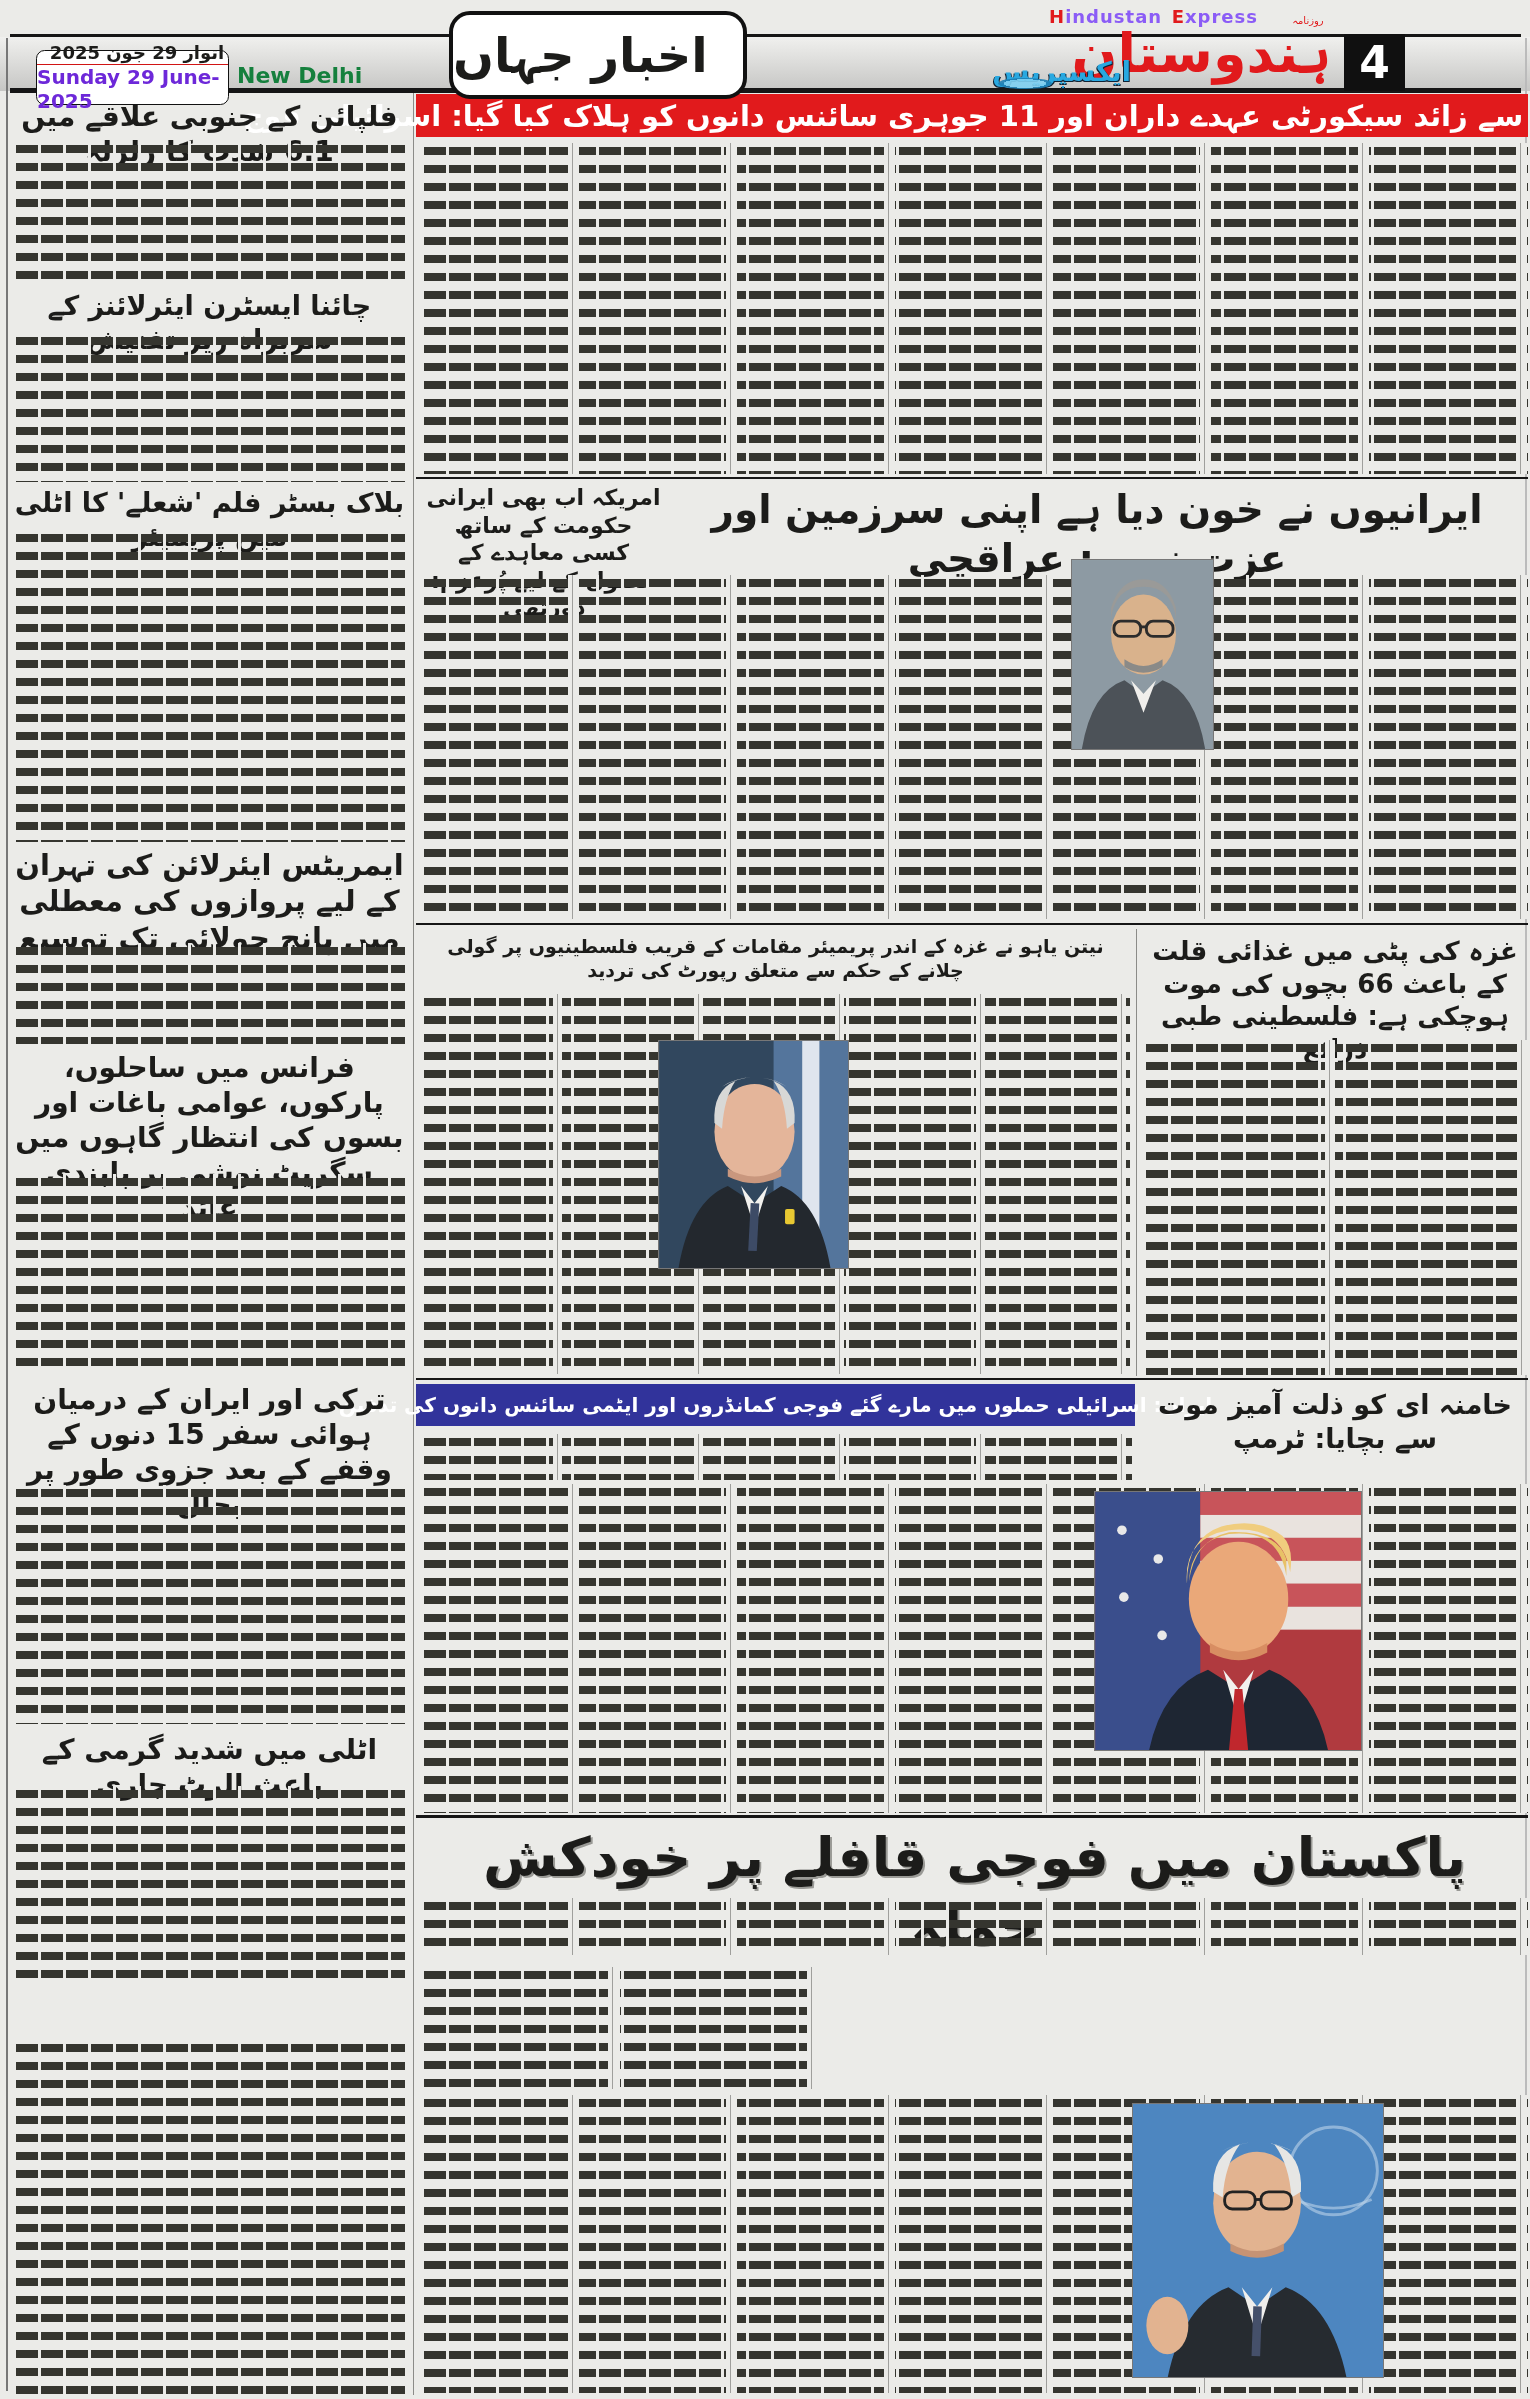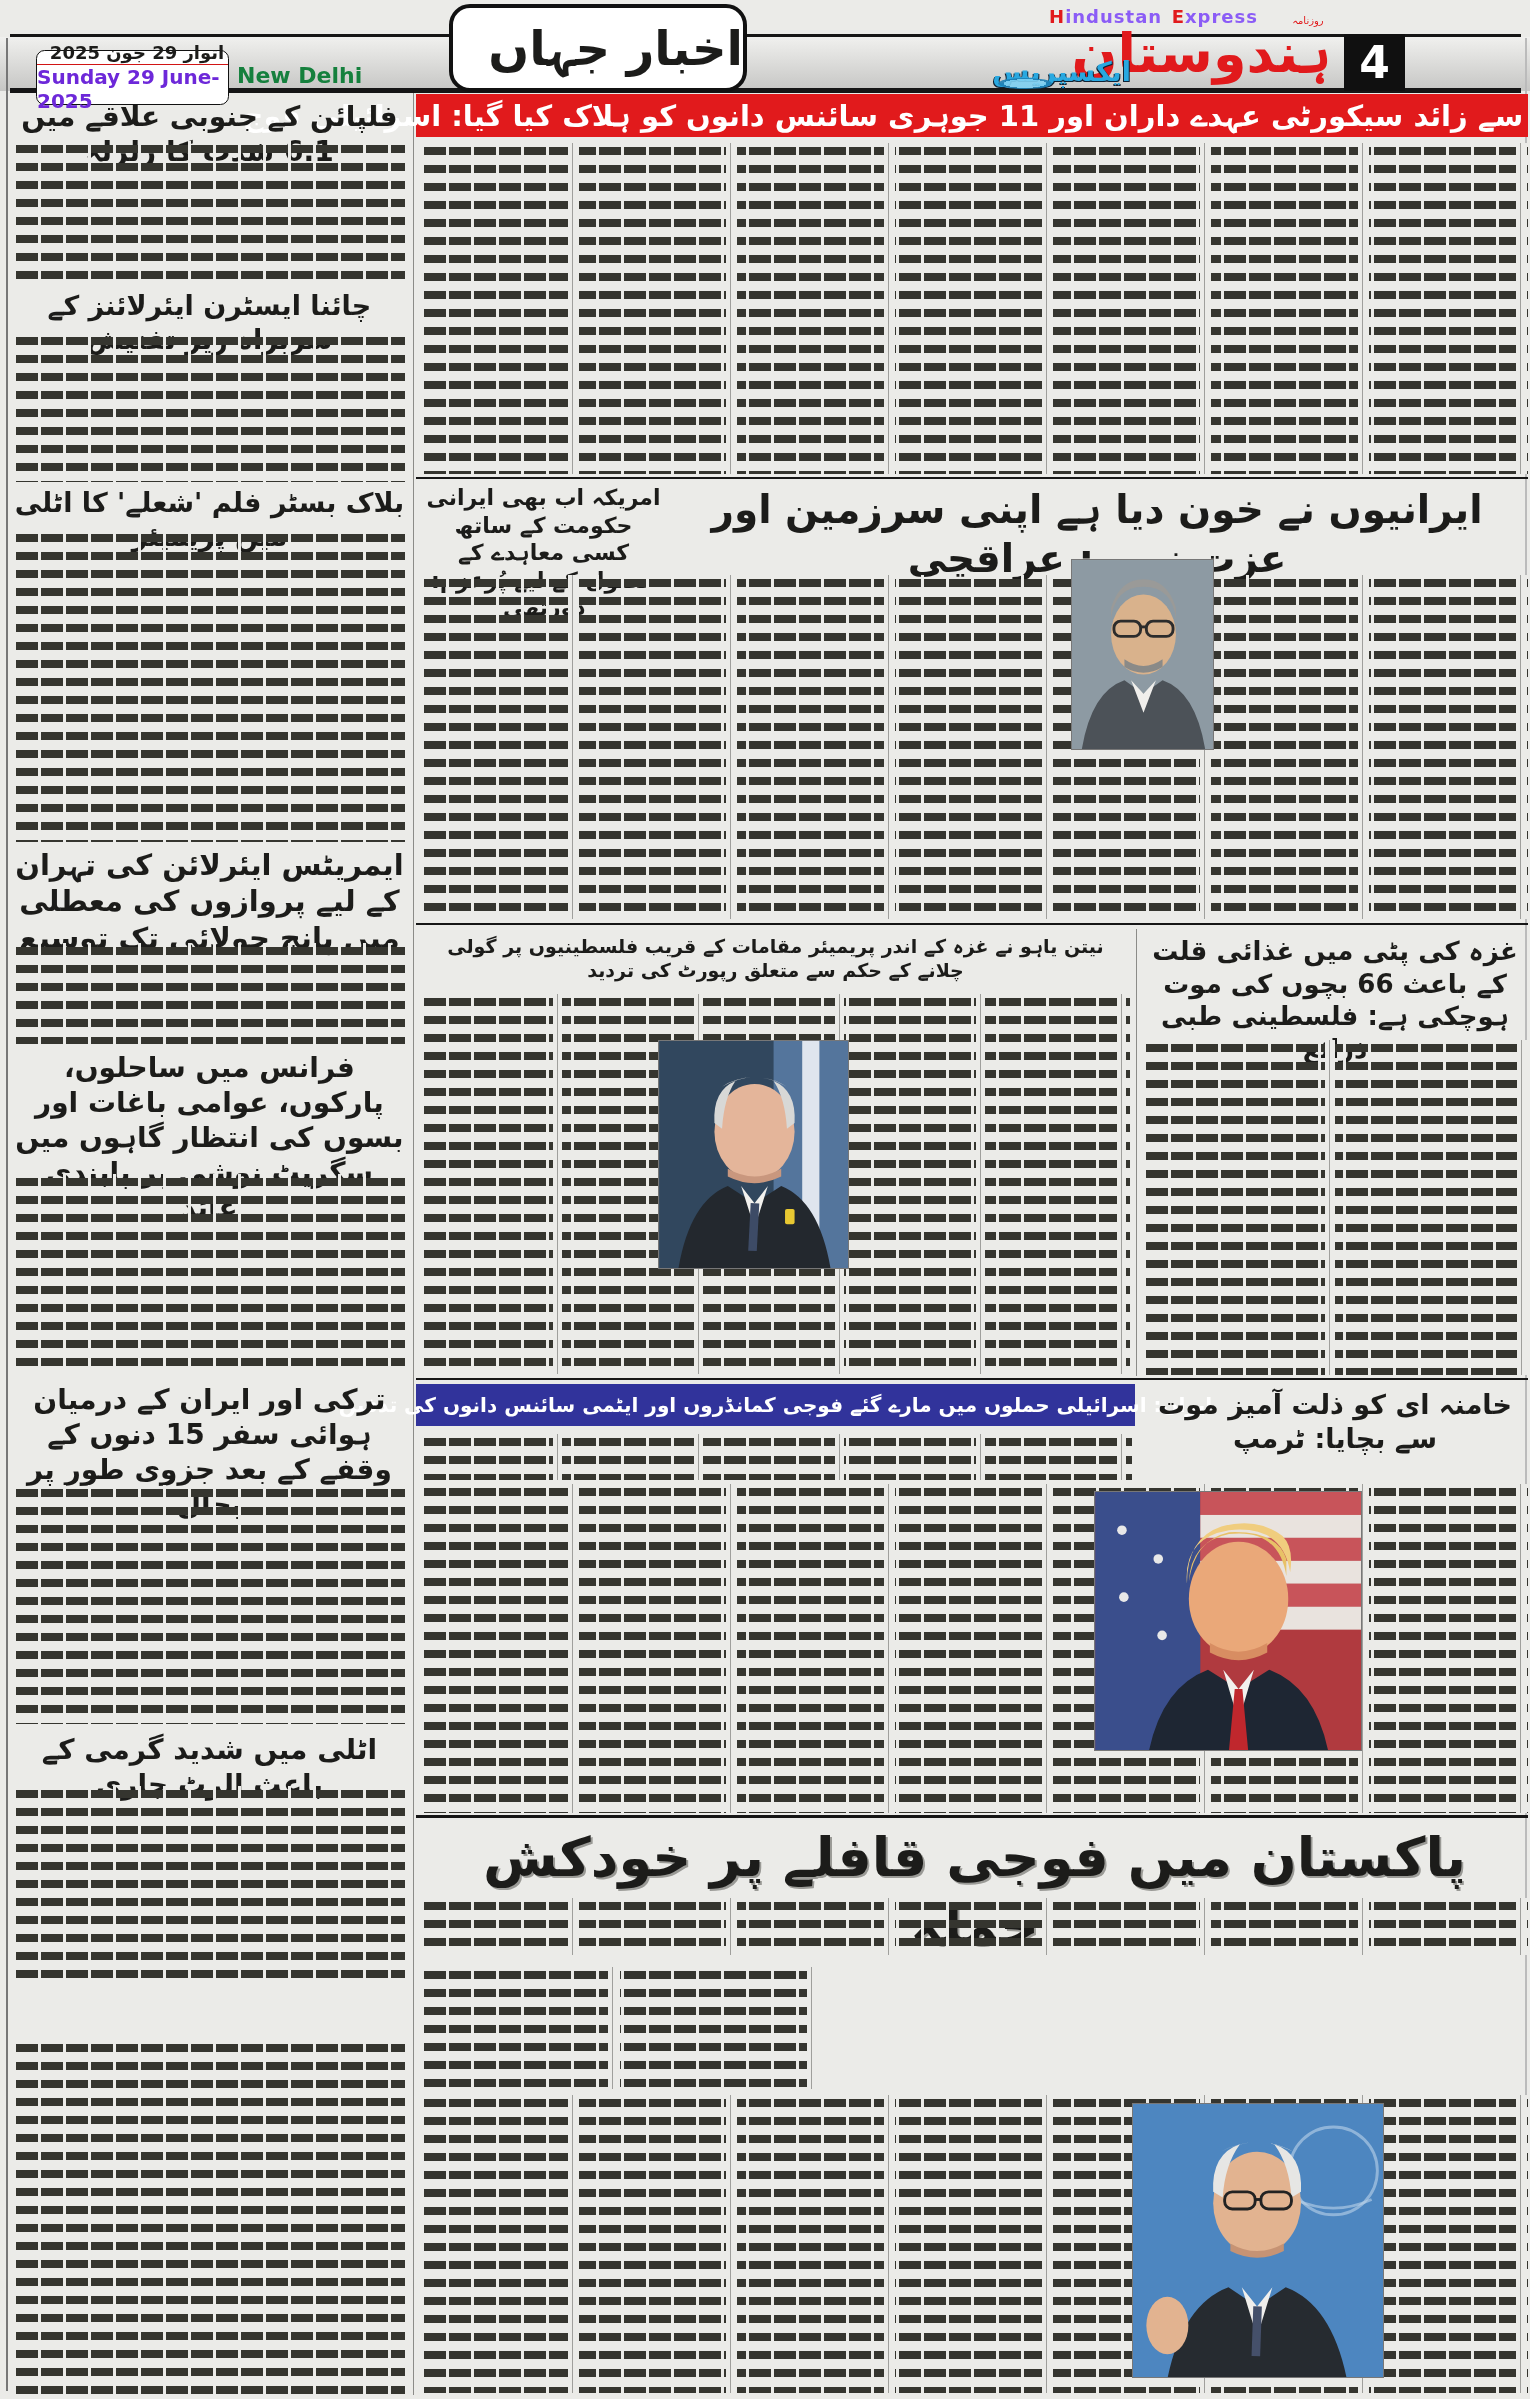--- a/index.html
+++ b/index.html
@@ -14,22 +14,22 @@
   .center{text-align:center;}
 
   
   .mast-band{left:0;top:37px;width:1530px;height:54px;background:linear-gradient(180deg,#f0f0ee, #c6c6c4);}
   .rule{background:#161616;}
   .date-box{left:36px;top:50px;width:193px;height:55px;background:#fff;border:1.9px solid #111;border-radius:8.6px;
             display:flex;flex-direction:column;justify-content:center;z-index:5;}
   .date-ur{font-size:18px;font-weight:bold;border-bottom:1.9px solid #d11414;padding:0 3.8px 1.9px;}
   .date-en{font-size:20px;font-weight:bold;color:#6d28d9;}
   .city{left:237px;top:63px;font-size:22px;font-weight:bold;color:#15803d;z-index:5;}
-  .title-box{left:449px;top:4px;width:298px;height:88px;background:#fff;border:4.8px solid #111;border-radius:21px;
-             display:flex;align-items:center;justify-content:flex-end;z-index:6;}
+  .title-box{left:449px;top:11px;width:298px;height:88px;background:#fff;border:4.8px solid #111;border-radius:21px;
+             display:flex;align-items:center;justify-content:flex-start;z-index:6;}
   .title-box .t{font-size:48px;font-weight:bold;}
   .brand{left:942px;top:1.9px;width:397px;height:90px;z-index:5;}
   .brand-en{position:absolute;right:81px;top:3.8px;font-size:18px;font-weight:bold;color:#8b5cf6;letter-spacing:1px;}
   .brand-en span{display:inline-block;margin-left:9.6px;}
   .brand-en span::first-letter{color:#e11a1c;}
   .brand-ur{position:absolute;right:7.6px;top:21px;font-size:54px;font-weight:bold;color:#e11a1c;line-height:61px;}
   .brand-tag{position:absolute;right:15.3px;top:13.4px;font-size:10px;color:#e11a1c;font-weight:normal;}
   .brand-ur2{position:absolute;right:208px;top:54px;font-size:27px;font-weight:bold;color:#29a8e0;
              text-shadow:1px 1px 0 #123,-1px 1px 0 #123;}
   .globe{position:absolute;right:287px;top:76px;width:54px;height:11.5px;border-radius:50%;

